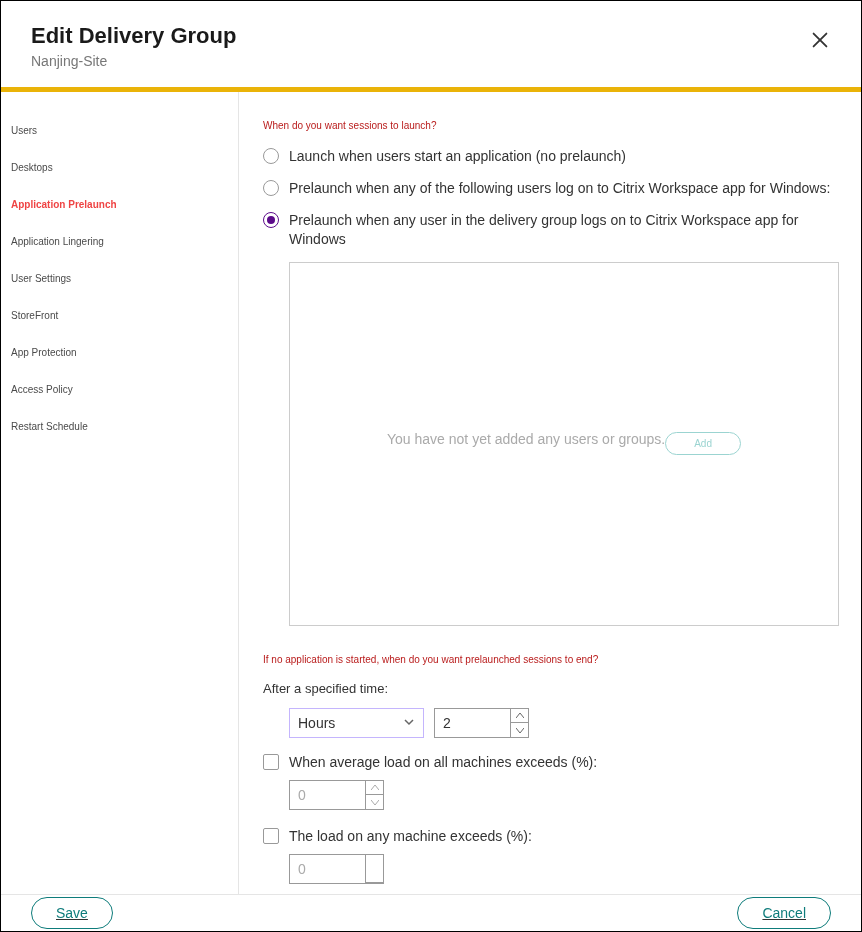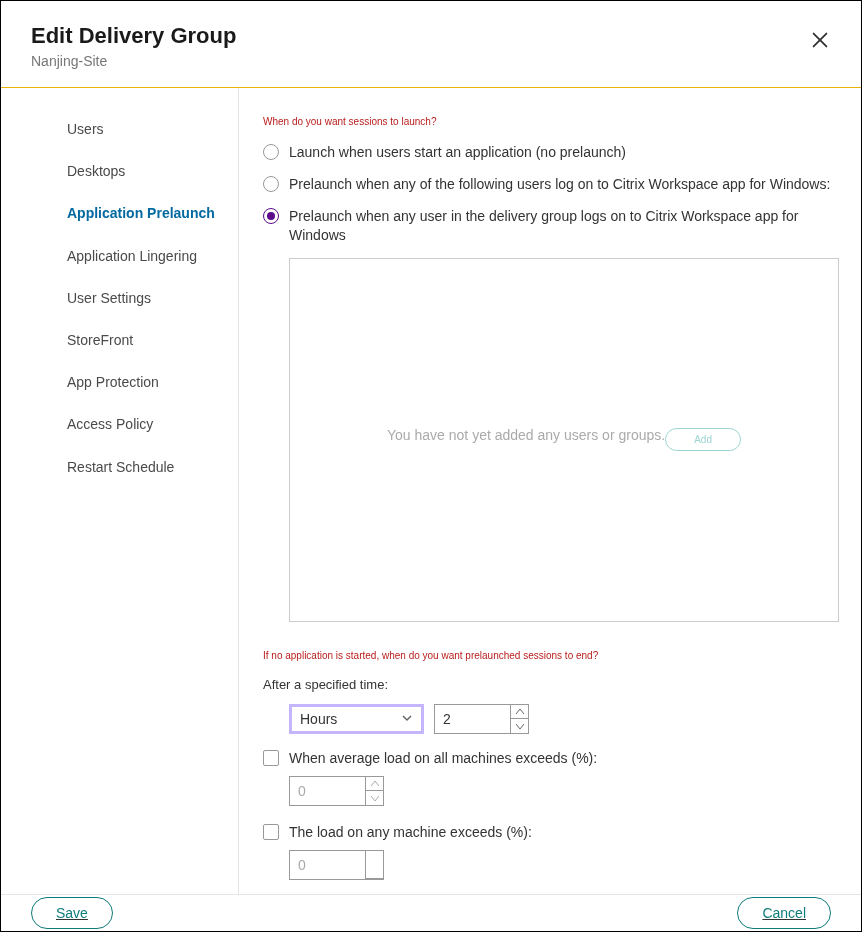--- a/index.html
+++ b/index.html
@@ -19,21 +19,21 @@
       border: 1px solid #000;
       display: flex;
       flex-direction: column;
       background: #fff;
     }
     .modal-header {
       padding: 22px 30px 18px 30px;
       display: flex;
       justify-content: space-between;
       align-items: flex-start;
-      border-bottom: 1px solid #eab308;
+      border-bottom: 5px solid #eab308;
     }
     .modal-header .title-block {
       display: flex;
       flex-direction: column;
     }
     .modal-title {
       font-size: 22px;
       font-weight: 600;
       color: #1a1a1a;
       margin-bottom: 4px;
@@ -52,30 +52,29 @@
       flex: 1;
       display: flex;
       overflow: hidden;
     }
     .sidebar {
       width: 238px;
       border-right: 1px solid #e5e5e5;
       padding-top: 20px;
     }
     .sidebar-item {
-      padding: 12px 20px 12px 22px;
-      font-size: 14px;
+      padding: 12px 20px 12px 10px;
+      font-size: 10px;
       color: #4a4a4a;
       cursor: pointer;
       line-height: 1.3;
-      margin-left: 44px;
     }
     .sidebar-item.active {
       font-weight: 700;
-      color: #0369a1;
+      color: #ef4444;
     }
     .content {
       flex: 1;
       padding: 28px 22px 20px 24px;
       overflow-y: auto;
     }
     .section-question {
       font-size: 10px;
       color: #b91c1c;
       margin-bottom: 16px;
@@ -145,21 +144,21 @@
     .controls-row {
       display: flex;
       gap: 10px;
       margin-bottom: 16px;
       margin-left: 26px;
     }
     .select-wrap {
       position: relative;
       width: 135px;
       height: 30px;
-      border: 3px solid #c4b5fd;
+      border: 1px solid #c4b5fd;
       display: flex;
       align-items: center;
       padding: 0 8px;
       cursor: pointer;
     }
     .select-text {
       flex: 1;
       font-size: 14px;
       color: #333;
     }

